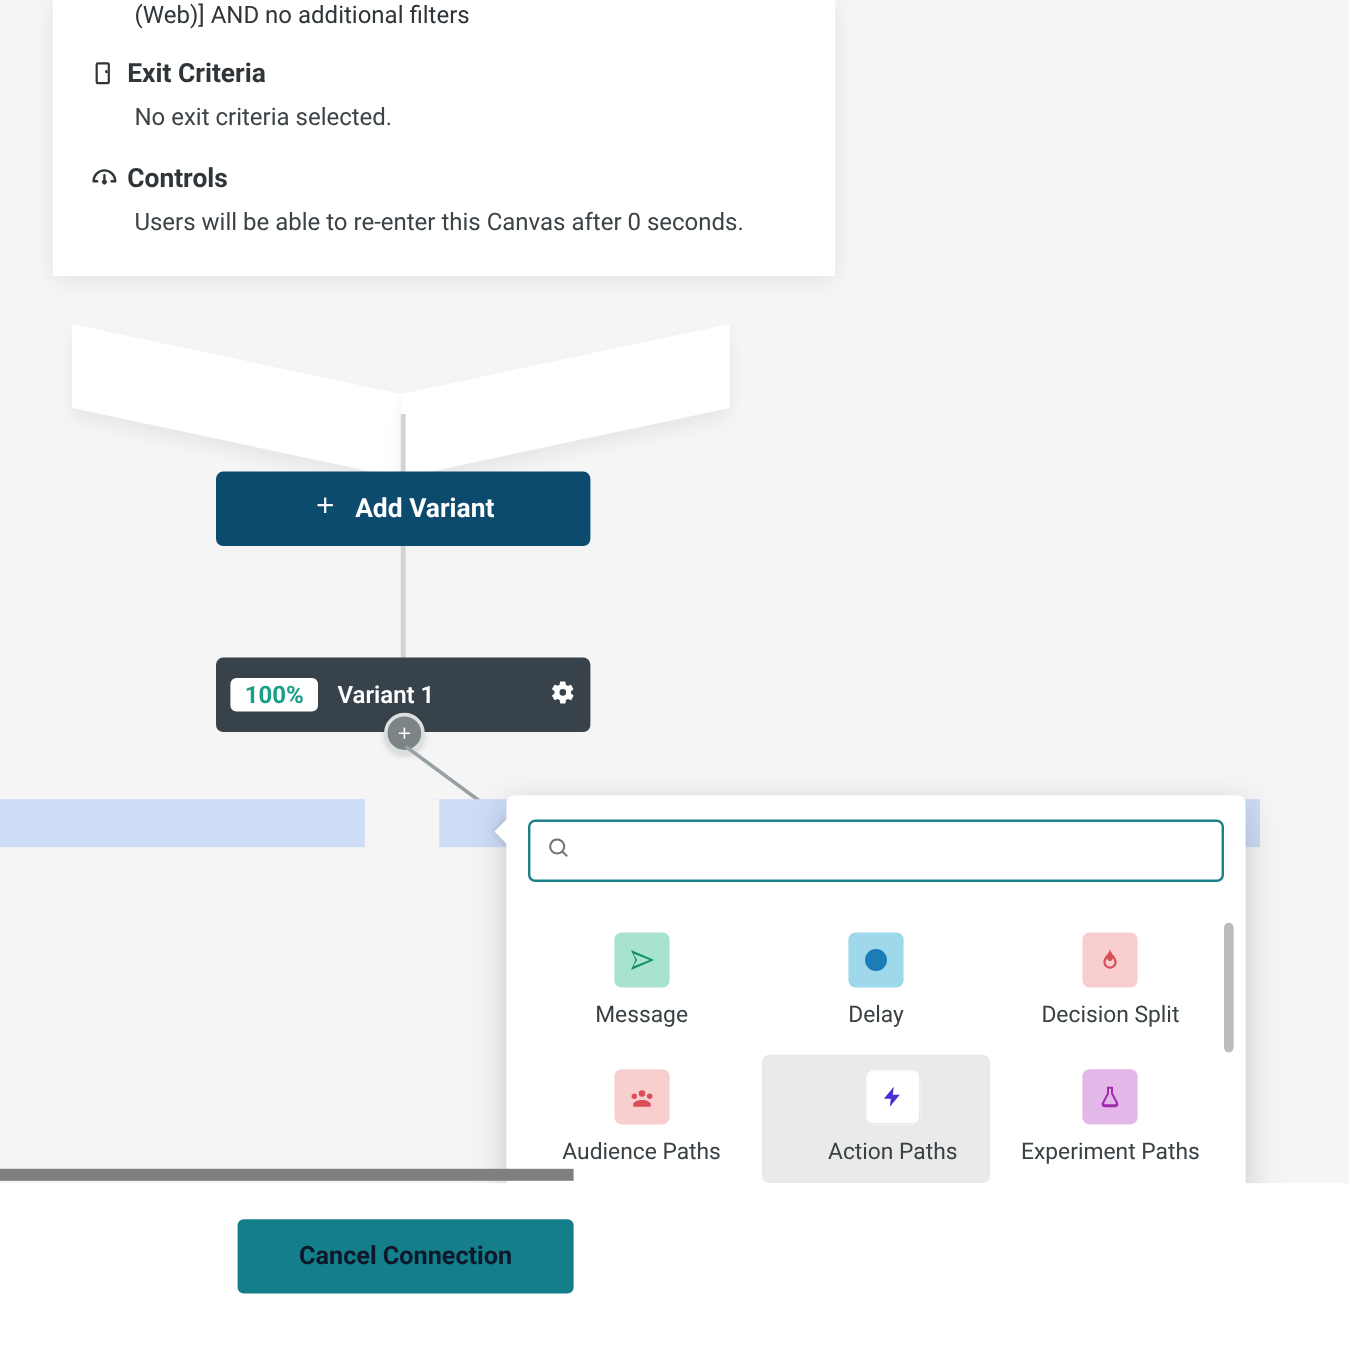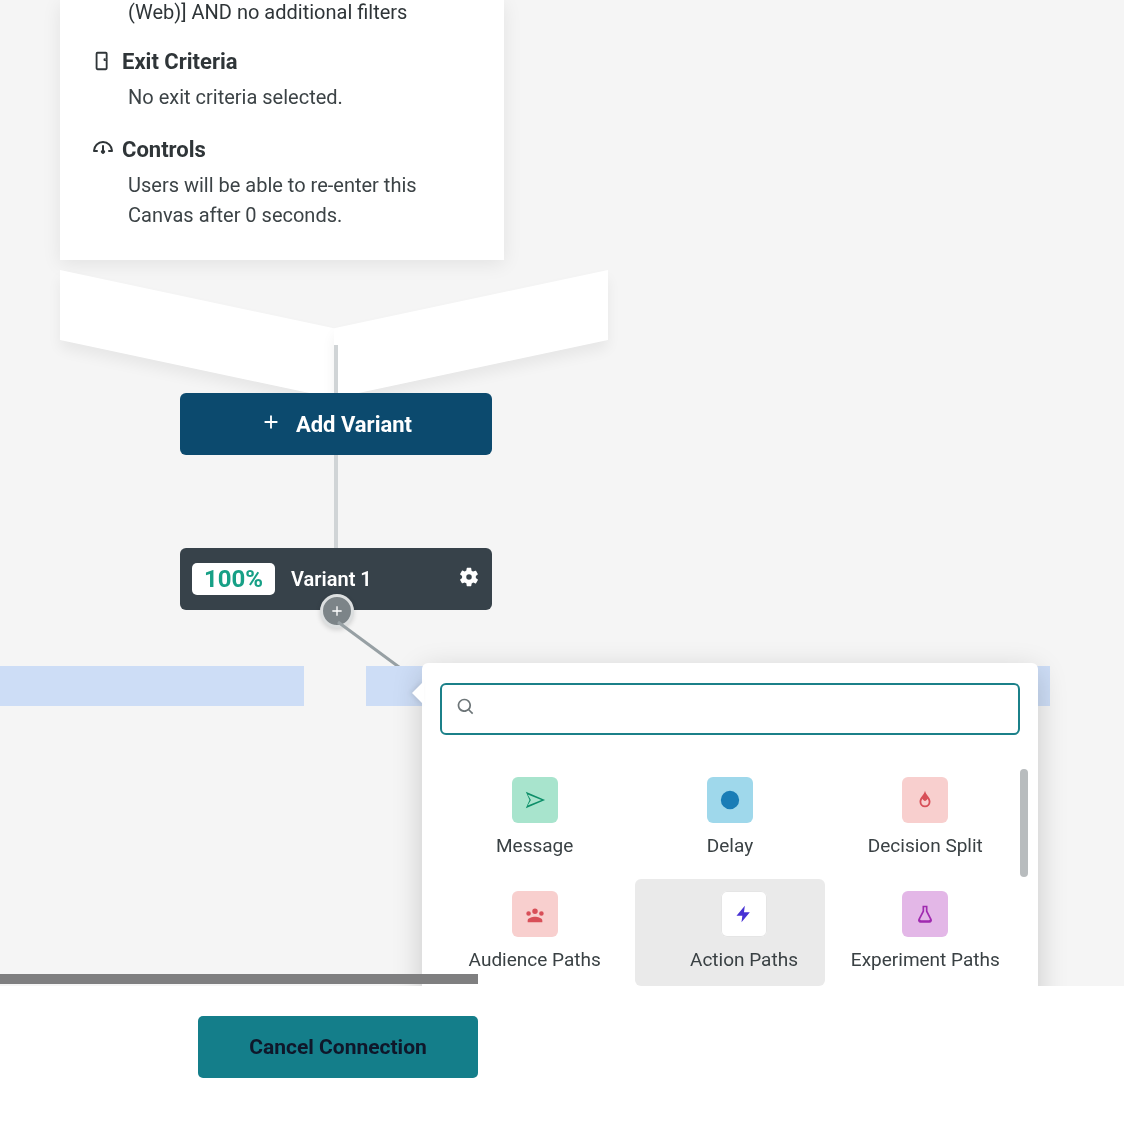--- a/index.html
+++ b/index.html
@@ -10,22 +10,22 @@
   height: 1136px;
   position: relative;
   overflow: hidden;
   color: #2b3033;
 }
 
 
 .card {
   position: absolute;
   top: 0;
-  left: 60px;
-  width: 444px;
+  left: 44px;
+  width: 652px;
   background: #fff;
   box-shadow: 0 4px 18px rgba(0,0,0,0.08);
   padding: 0 42px 30px 30px;
 }
 .card-row { margin-top: 24px; }
 .card-row-top-text {
   font-size: 20px;
   color: #2f3538;
   padding-top: 0;
   margin-top: 0;
@@ -127,21 +127,21 @@
   display: flex;
   align-items: center;
   padding: 0 12px;
   gap: 16px;
   color: #fff;
 }
 .variant-badge {
   background: #fff;
   color: #17a086;
   font-weight: 700;
-  font-size: 24px;
+  font-size: 20px;
   border-radius: 5px;
   padding: 2px 12px;
 }
 .variant-label {
   font-size: 20px;
   font-weight: 600;
   flex: 1;
 }
 .variant-gear { color: #fff; }
 

